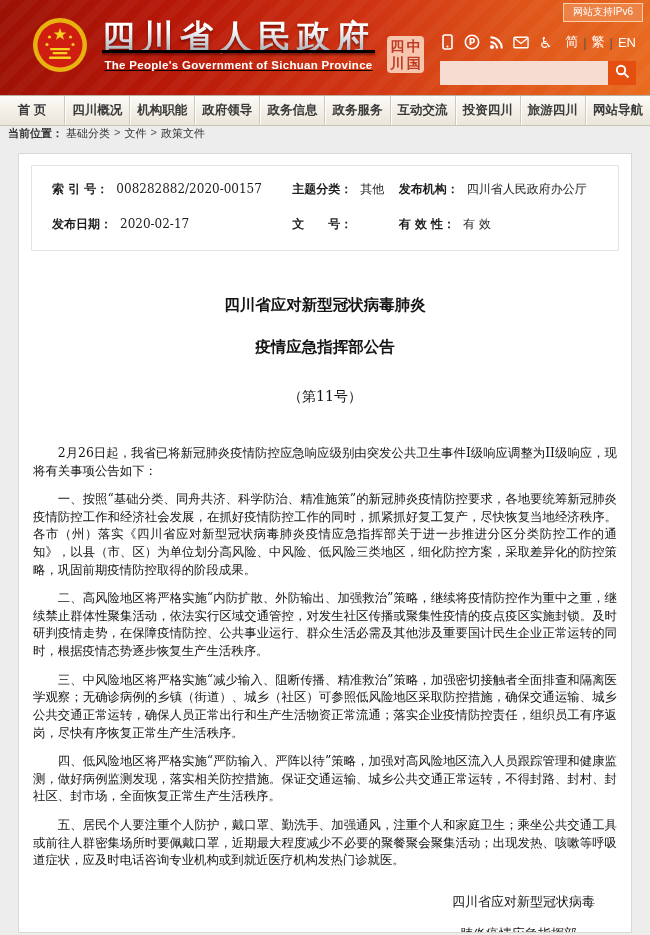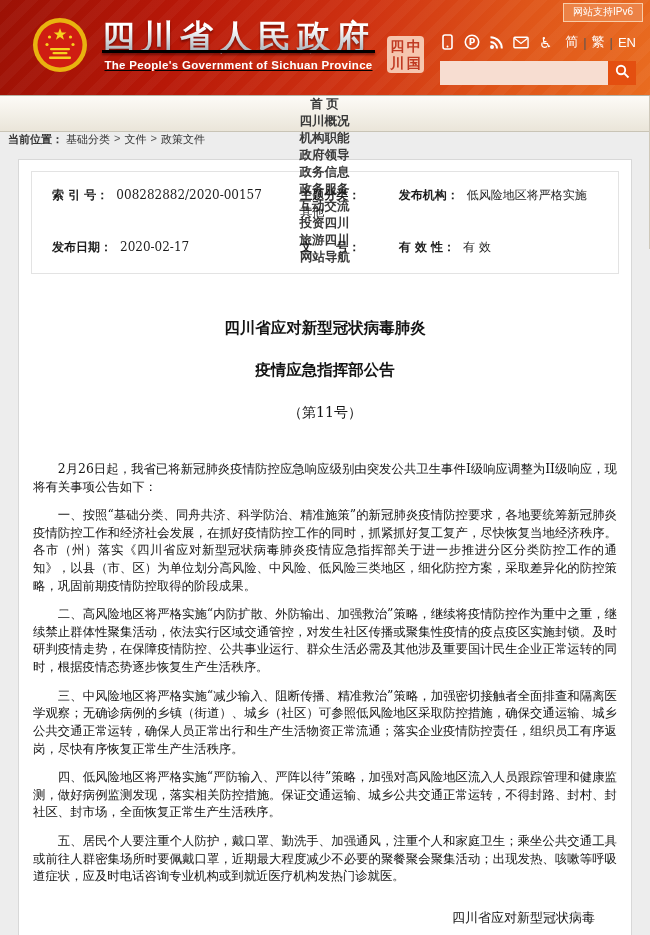--- a/index.html
+++ b/index.html
@@ -56,23 +56,23 @@
     flex:1; min-width:0; border:0; outline:none;
     background:#f7ddd1; color:#666; font-size:12px; padding:0 8px;
   }
   .search-bar button {
     width:28px; border:0; background:#e44f10; cursor:pointer;
     display:flex; align-items:center; justify-content:center;
   }
 
   
   .main-nav {
-    display:flex; height:37px;
+    display:flex; height:31px;
     background:linear-gradient(#fdfbf7,#eae5d9);
-    border-top:1px solid #b7b2a4; border-bottom:1px solid #c9c4b6;flex-direction:column;
+    border-top:1px solid #b7b2a4; border-bottom:1px solid #c9c4b6;
   }
   .nav-item {
     flex:1; display:flex; align-items:center; justify-content:center;
     font-size:12.5px; font-weight:bold; color:#3a3a3a; cursor:pointer;
     border-right:1px solid #cfc9bb; box-shadow:1px 0 0 #ffffff;
     white-space:nowrap;
   }
   .nav-item:last-child { border-right:none; box-shadow:none; }
 
   
@@ -86,32 +86,32 @@
     margin:0 18px; height:780px; background:#fff;
     border:1px solid #d8d8d8; overflow:hidden;
   }
   .meta-box {
     margin:11px 12px 0; border:1px solid #e3e3e3; padding:15px 20px 17px;
     font-family:"DejaVu Serif","Liberation Serif",serif;
   }
   .meta-row { display:flex; }
   .meta-row + .meta-row { margin-top:18px; }
   .meta-cell { display:flex; font-size:12px; color:#1c1c1c; align-items:baseline; }
-  .mc1 { width:44%; } .mc2 { width:19.5%;flex-direction:column; } .mc3 { flex:1; }
+  .mc1 { width:44%; } .mc2 { width:19.5%; } .mc3 { flex:1; }
   .meta-label { font-weight:bold; white-space:pre; }
   .meta-value { margin-left:8px; white-space:pre; }
 
   .document-body {
     padding:0 14px; color:#141414;
     font-family:"DejaVu Serif","Liberation Serif",serif;
   }
   .doc-title { text-align:center; font-weight:bold; font-size:15.5px; }
   .doc-title.t1 { margin-top:44px; }
   .doc-title.t2 { margin-top:21px; }
-  .doc-title.t3 { margin-top:23px; font-size:14px; font-weight:normal; }
+  .doc-title.t3 { margin-top:30px; font-size:14px; font-weight:normal; }
   .doc-paragraphs { margin-top:38px; }
   .doc-p {
     font-size:12.4px; line-height:1.42; text-indent:2em;
     margin:11px 0; text-align:justify;
   }
   .signature-block { margin-top:24px; font-size:13px; }
   .sig-line { text-align:right; margin:14px 0; }
   .sig-1 { padding-right:22px; }
   .sig-2 { padding-right:40px; }
 </style>
@@ -226,21 +226,21 @@
       <div class="meta-cell mc1">
         <span class="meta-label">索 引 号：</span>
         <span class="meta-value">008282882/2020-00157</span>
       </div>
       <div class="meta-cell mc2">
         <span class="meta-label">主题分类：</span>
         <span class="meta-value">其他</span>
       </div>
       <div class="meta-cell mc3">
         <span class="meta-label">发布机构：</span>
-        <span class="meta-value">低风险地区将严格实施</span>
+        <span class="meta-value">四川省人民政府办公厅</span>
       </div>
     </div>
     <div class="meta-row">
       <div class="meta-cell mc1">
         <span class="meta-label">发布日期：</span>
         <span class="meta-value">2020-02-17</span>
       </div>
       <div class="meta-cell mc2">
         <span class="meta-label">文　　号：</span>
         <span class="meta-value"></span>

